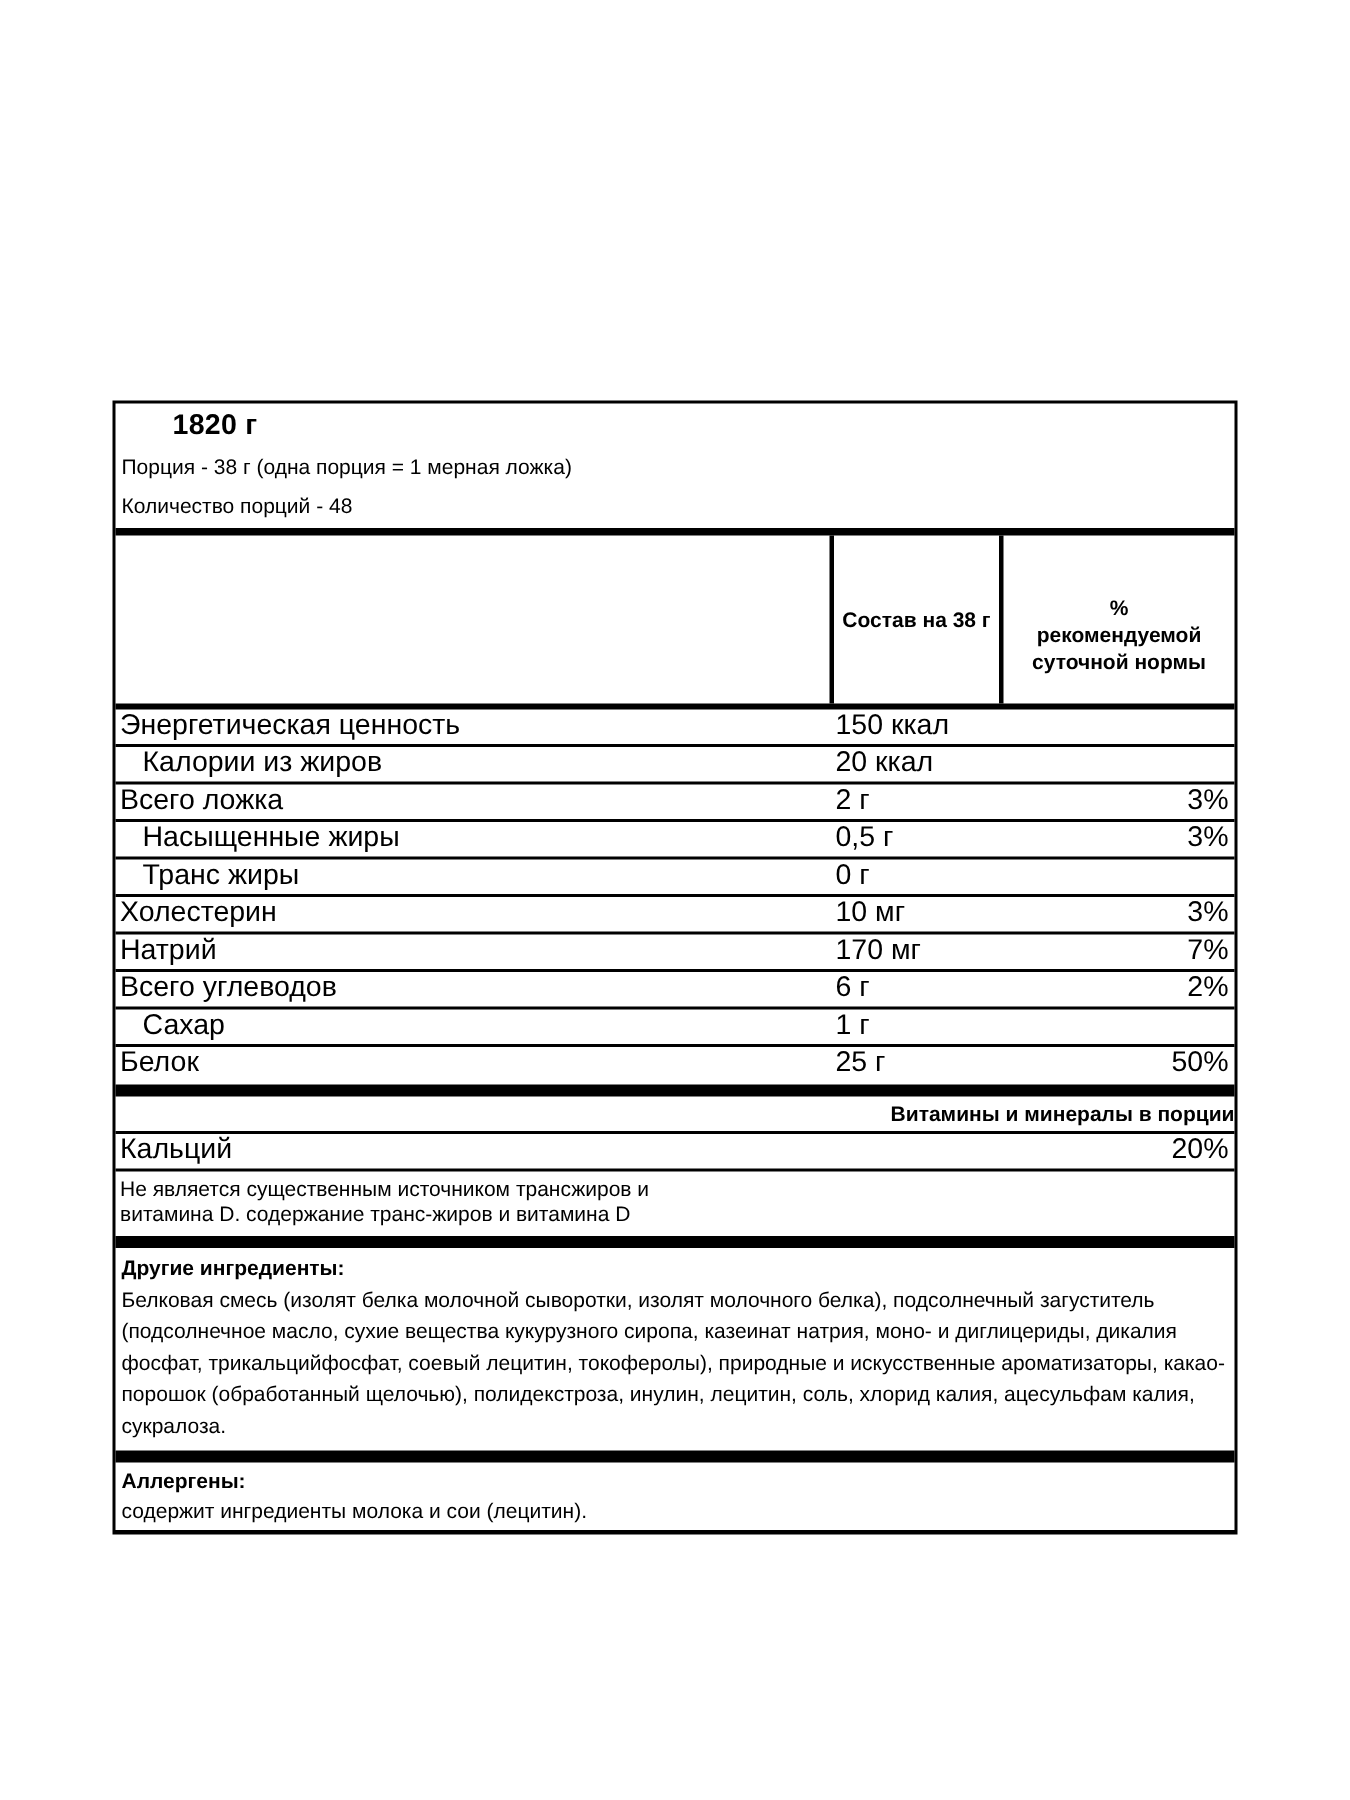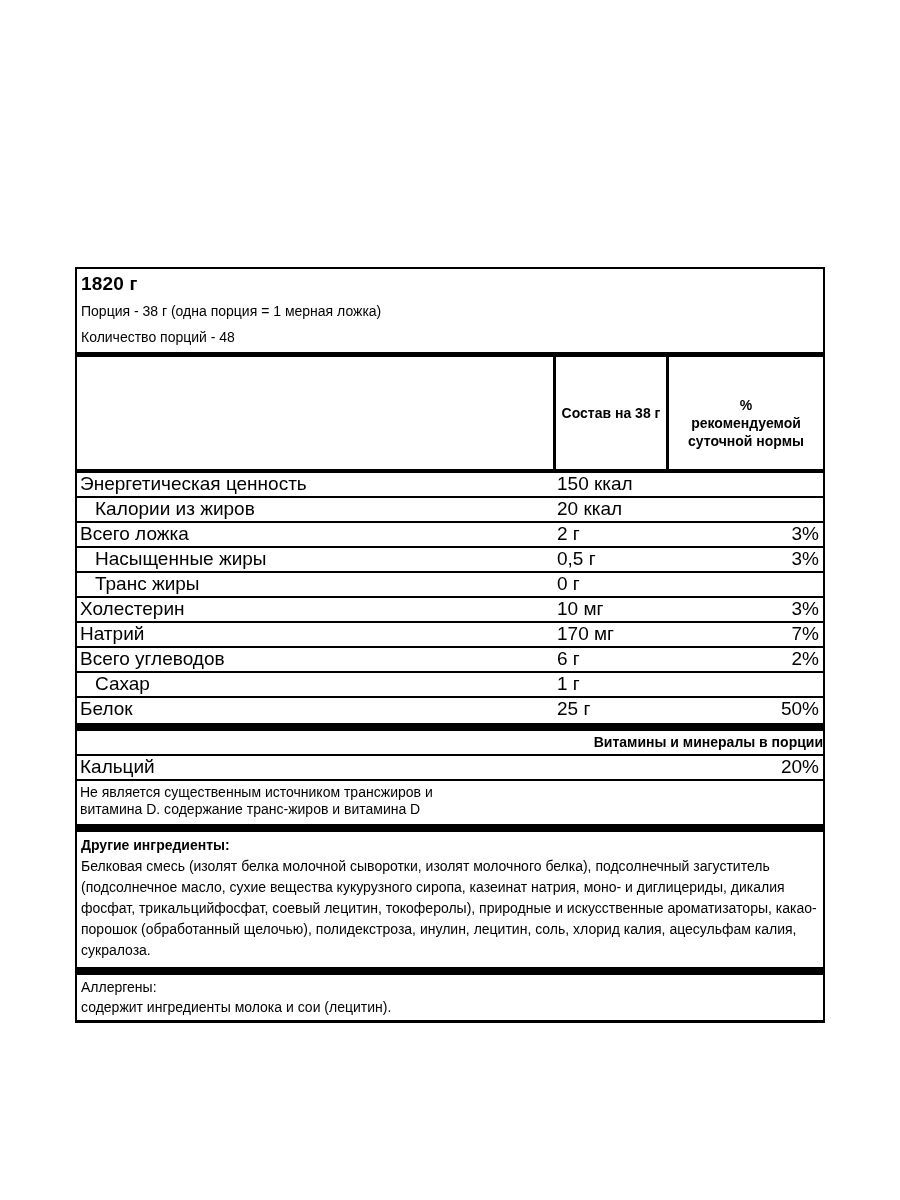--- a/index.html
+++ b/index.html
@@ -13,21 +13,21 @@
   .sheet {
     position: absolute;
     left: 75px; top: 267px;
     width: 750px;
     background: #ffffff;
     border: 2px solid #000;
     border-bottom-width: 3px;
   }
   
   .top-section { padding: 3px 4px 4px 4px; }
-  .product-weight { font-size: 19px; font-weight: bold; line-height: 24px; letter-spacing: 0.2px; }
+  .product-weight { font-size: 19px; font-weight: bold; line-height: 24px; letter-spacing: 0.2px; margin-left: 34px; }
   .top-line { font-size: 14px; line-height: 22px; margin-top: 4px; }
   
   .bar-thin { height: 5px; background: #000; }
   .bar-thick { height: 8px; background: #000; }
   
   .header-row { display: flex; border-bottom: 4px solid #000; min-height: 49px; }
   .h-name { flex: 1; }
   .h-amount {
     width: 116px; border-left: 3px solid #000; border-right: 3px solid #000;
     font-size: 14px; font-weight: bold; text-align: center;
@@ -48,21 +48,21 @@
   .row .amount { width: 112px; padding-right: 10px; text-align: left; }
   .row .dv { width: 154px; padding-right: 4px; text-align: right; }
   
   .section-heading { font-size: 14px; font-weight: bold; height: 25px; line-height: 23px; padding-left: 3px; border-bottom: 2px solid #000; text-align: right; }
   .note { padding: 3px 3px 6px 3px; font-size: 14px; line-height: 17px; }
   
   .text-section { padding: 3px 5px 6px 4px; }
   .text-section .heading { font-size: 14px; font-weight: bold; line-height: 21px; }
   .text-section .body { font-size: 14px; line-height: 21px; }
   .allergen-section { padding: 2px 5px 3px 4px; }
-  .allergen-section .heading { font-size: 14px; font-weight: normal; line-height: 20px; }
+  .allergen-section .heading { font-size: 14px; font-weight: bold; line-height: 20px; }
   .allergen-section .body { font-size: 14px; line-height: 20px; }
 </style>
 </head>
 <body>
 
 <div class="sheet">
 
   <div class="top-section">
     <div class="product-weight">1820 г</div>
     <div class="top-line">Порция - 38 г (одна порция = 1 мерная ложка)</div>

